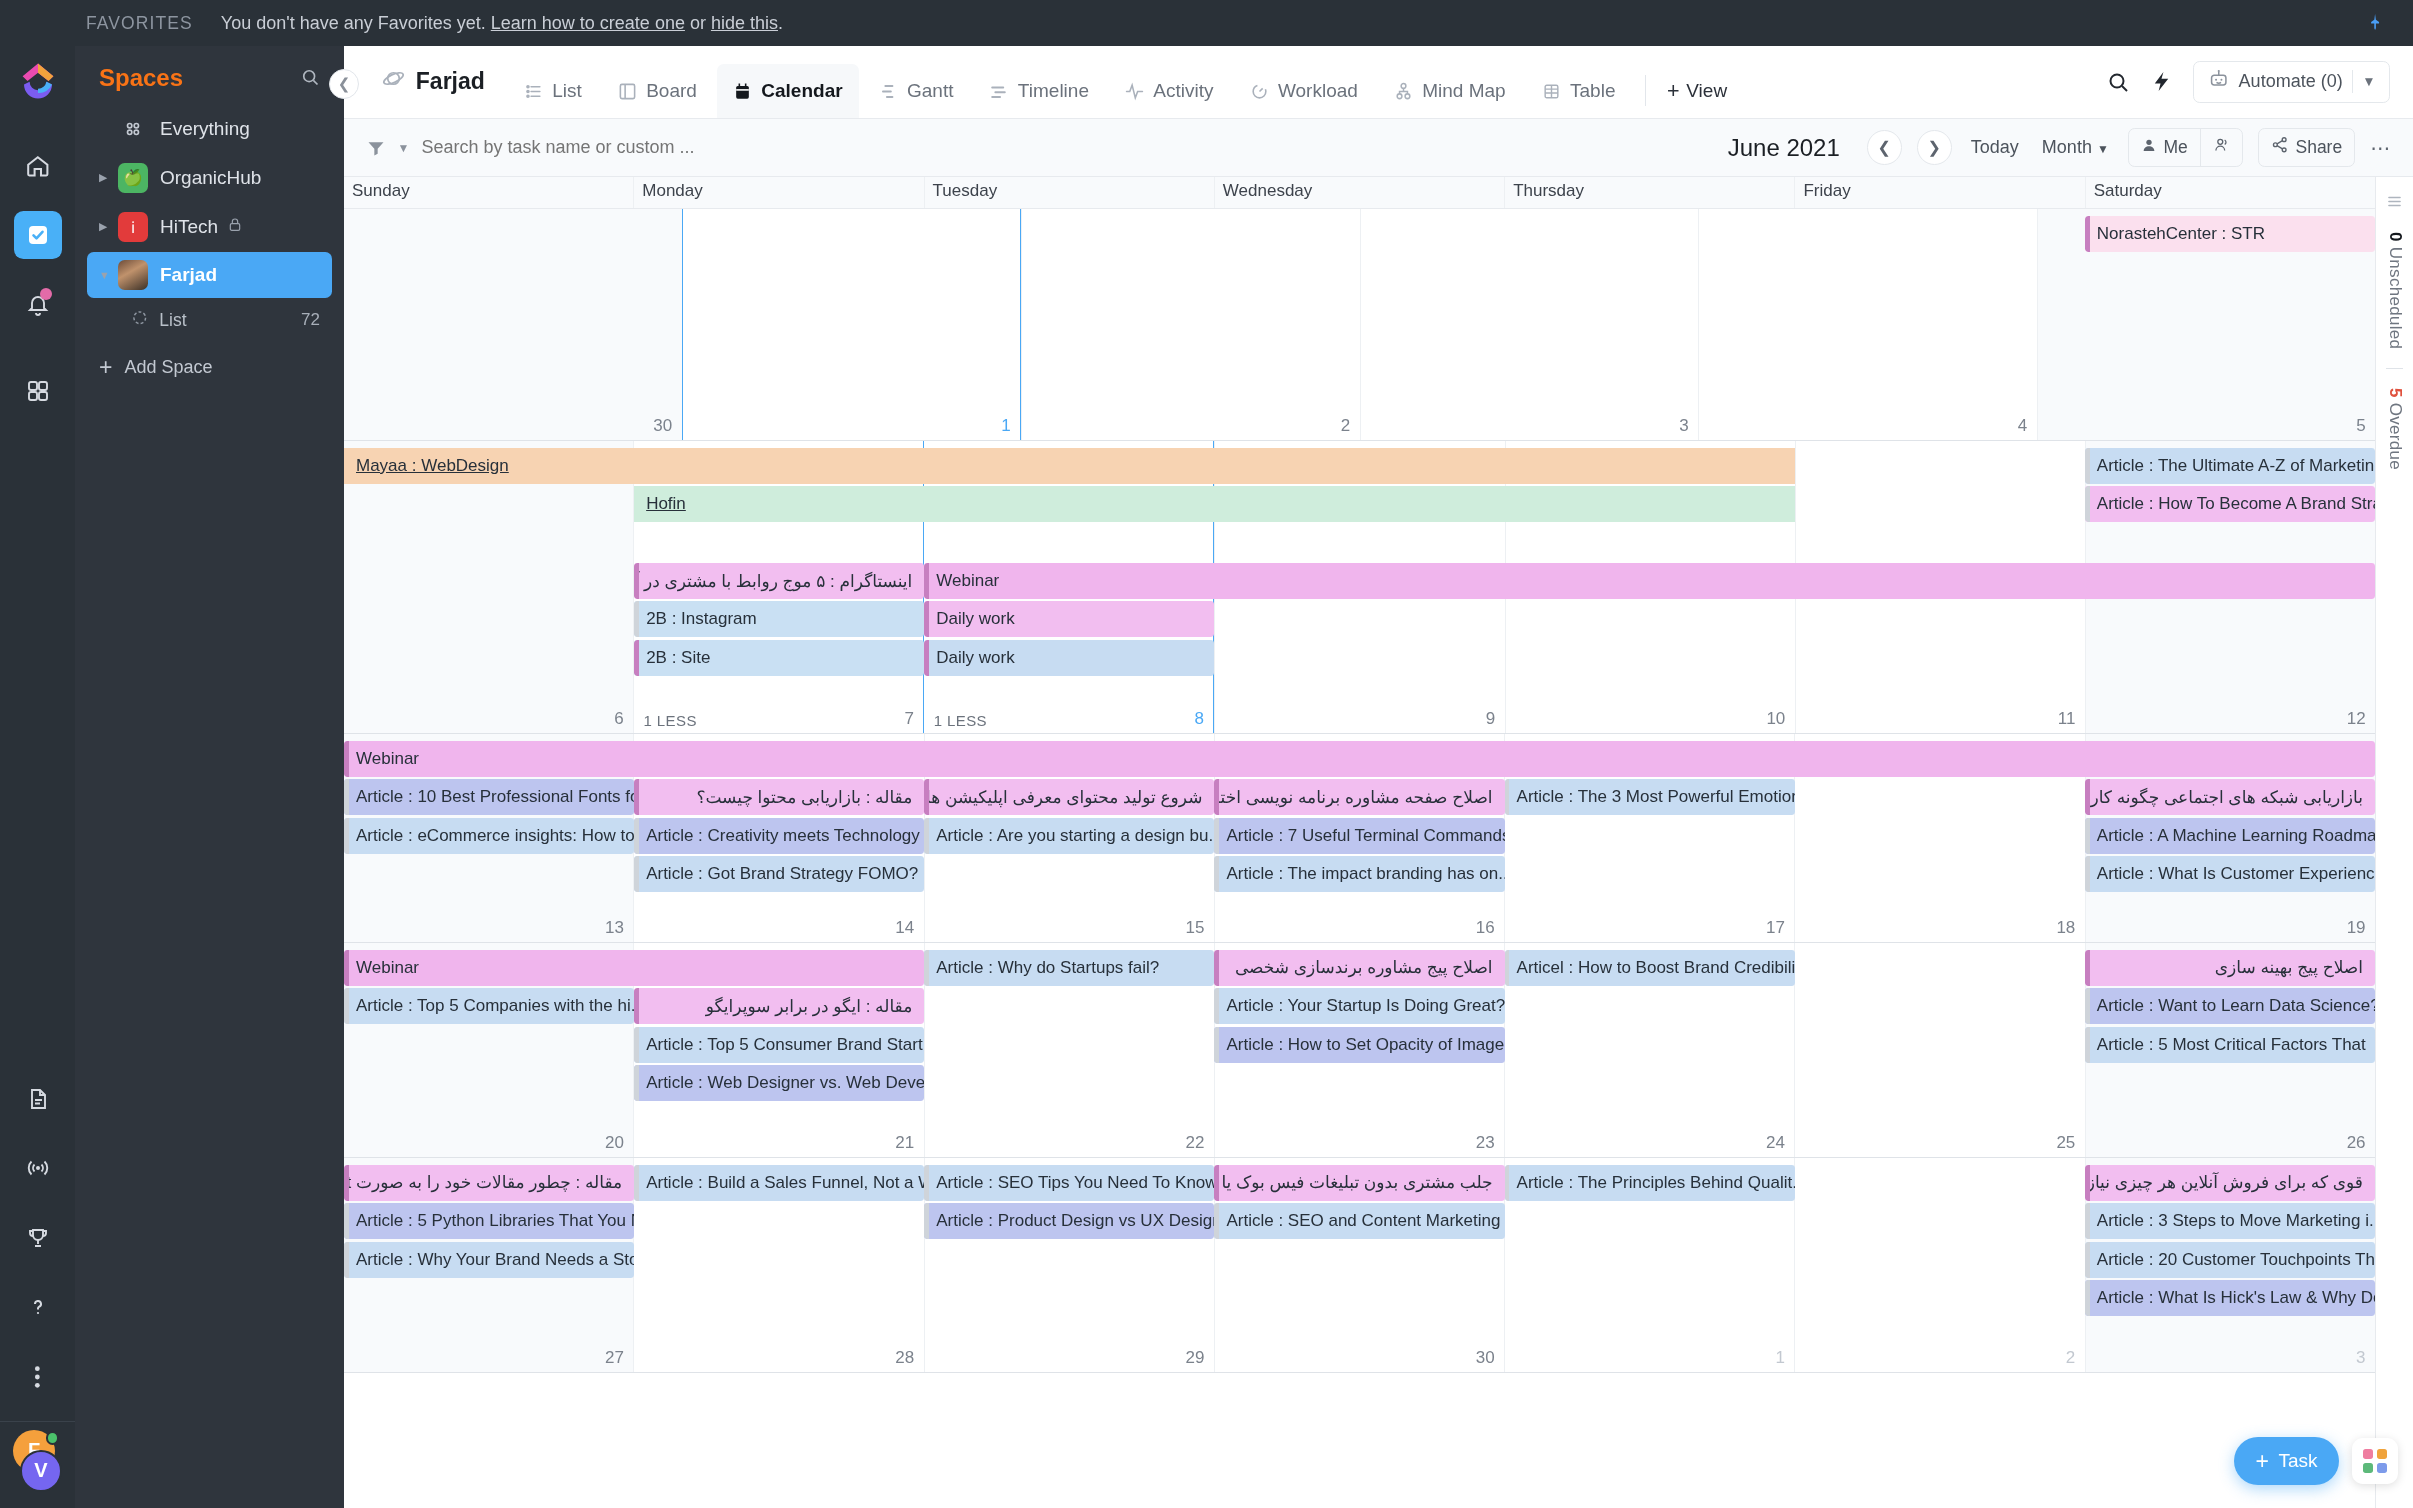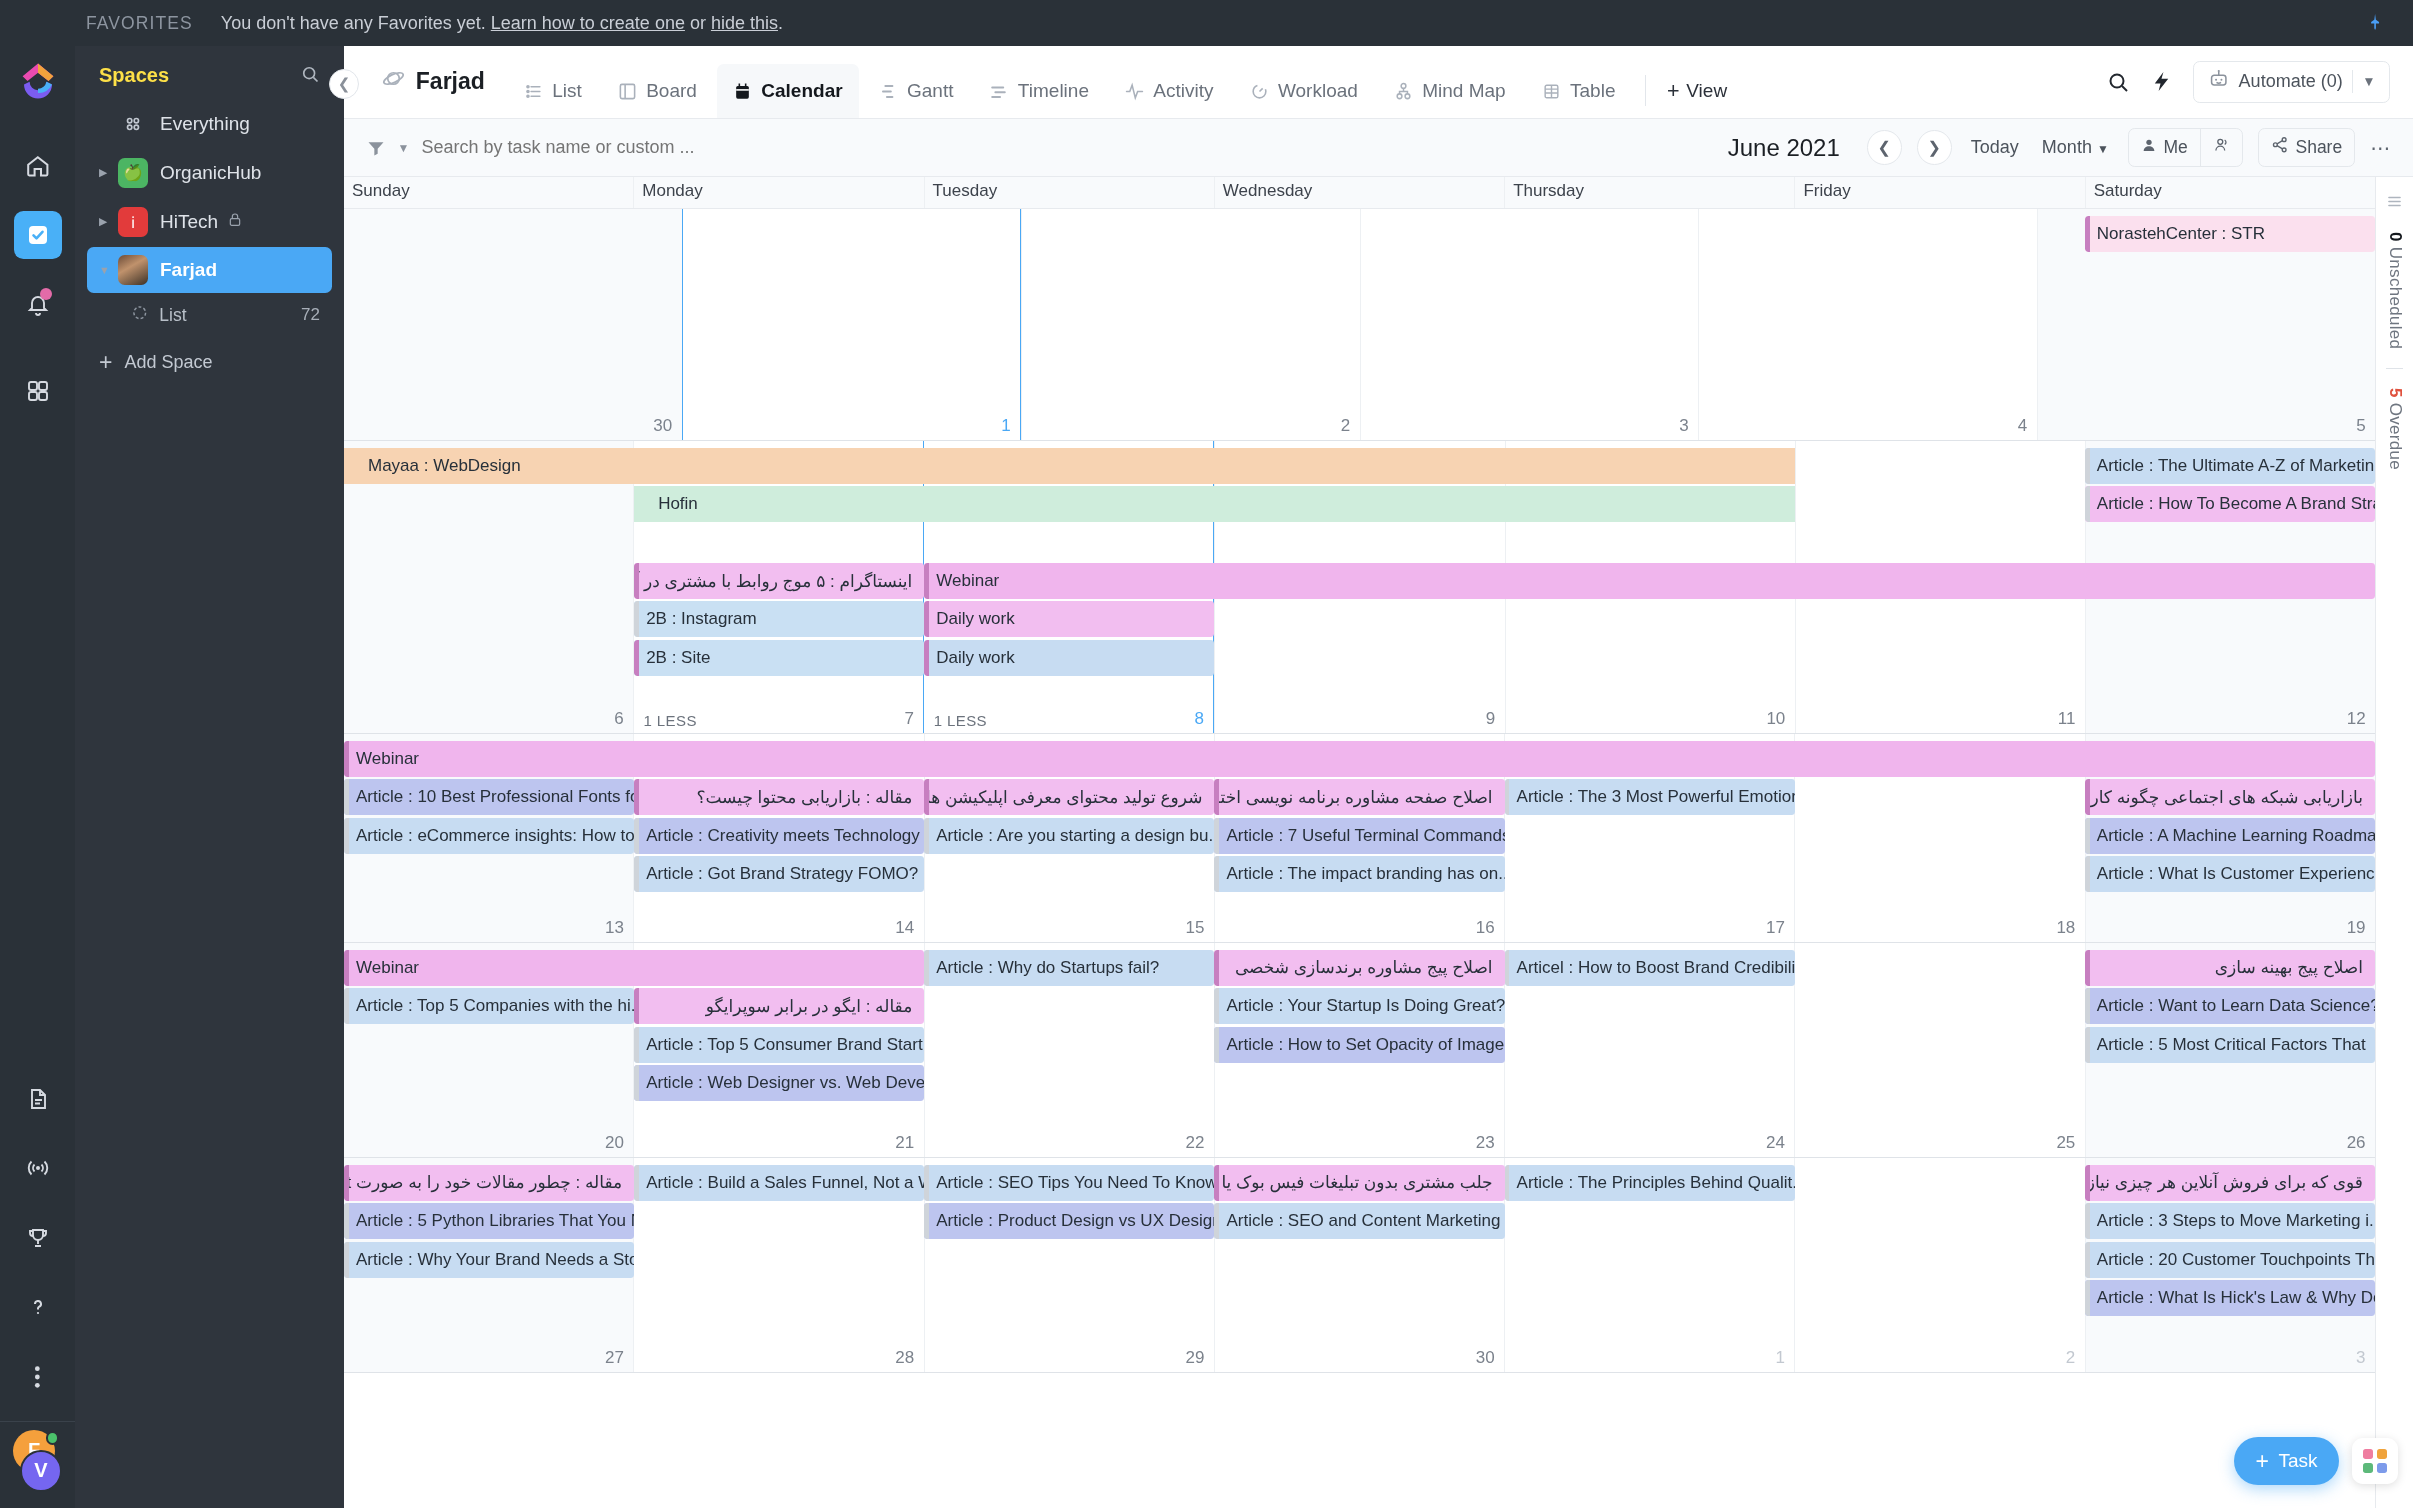--- a/index.html
+++ b/index.html
@@ -54,21 +54,21 @@
     display: flex; align-items: center; justify-content: center; border: 2px solid #2a3138;
   }
   .notif-dot { position: absolute; right: 9.4px; top: 6.7px; width: 12px; height: 12px; border-radius: 50%; background: #e36ba8; }
 
   
   .sidebar {
     width: 269px; flex: 0 0 269px; background: #2f353d; color: #d6dae1;
     padding: 0; position: relative;
   }
   .sb-head { display: flex; align-items: center; padding: 17.5px 24px 12px 24px; }
-  .sb-head-title { font-size: 20px; font-weight: bold; color: #fde047; flex: 1 1 auto; }
+  .sb-head-title { font-size: 24px; font-weight: bold; color: #f97316; flex: 1 1 auto; }
   .sb-search { color: #b0b7c0; }
   .sb-item {
     display: flex; align-items: center; height: 46px; margin: 2.7px 12px;
     padding: 0 12px; border-radius: 6.7px; font-size: 19px; color: #dfe3e9; cursor: pointer;
   }
   .sb-item.selected { background: #4aa8f5; color: #ffffff; font-weight: bold; }
   .sb-caret { width: 19px; color: #9aa2ad; font-size: 10.8px; flex: 0 0 19px; }
   .sb-emoji {
     width: 30px; height: 30px; border-radius: 6.7px; margin-right: 12px;
     display: flex; align-items: center; justify-content: center; font-size: 16px; color: #fff;
@@ -169,21 +169,21 @@
   .lessbtn { position: absolute; bottom: 4px; left: 9.4px; font-size: 15px; color: #6b727c; letter-spacing: 0.4px; }
 
   
   .ev {
     position: absolute; height: 36px; display: flex; align-items: center;
     padding-left: 12px; font-size: 17px; color: #27303a; border-radius: 3.4px;
     white-space: nowrap; overflow: hidden; cursor: pointer;
   }
   .ev .bar { position: absolute; left: 0; top: 0; bottom: 0; width: 4.7px; border-radius: 3.4px 0 0 3.4px; }
   .ev.rtl { direction: rtl; text-align: right; padding-left: 6.7px; padding-right: 12px; justify-content: flex-start; }
-  .ev.band { border-radius: 0; padding-left: 24px; }
+  .ev.band { border-radius: 0; padding-left: 12px; text-decoration: underline; }
 
   .c-peach { background: #f7d3b2; }
   .c-green { background: #cfeddc; }
   .c-blue  { background: #c7dcf2; }
   .c-pink  { background: #f0b5ed; }
   .c-pink2 { background: #f2bef0; }
   .c-lightpink { background: #fbe0ee; }
   .c-lav   { background: #bdc5ef; }
   .c-lblue { background: #c9e0f3; }
   .b-grey  { background: #cfd4da; }

